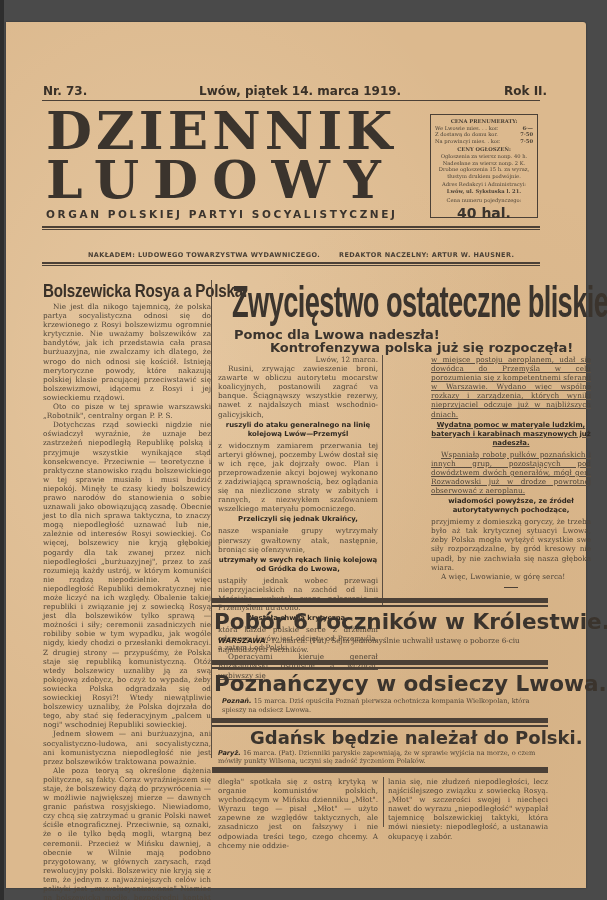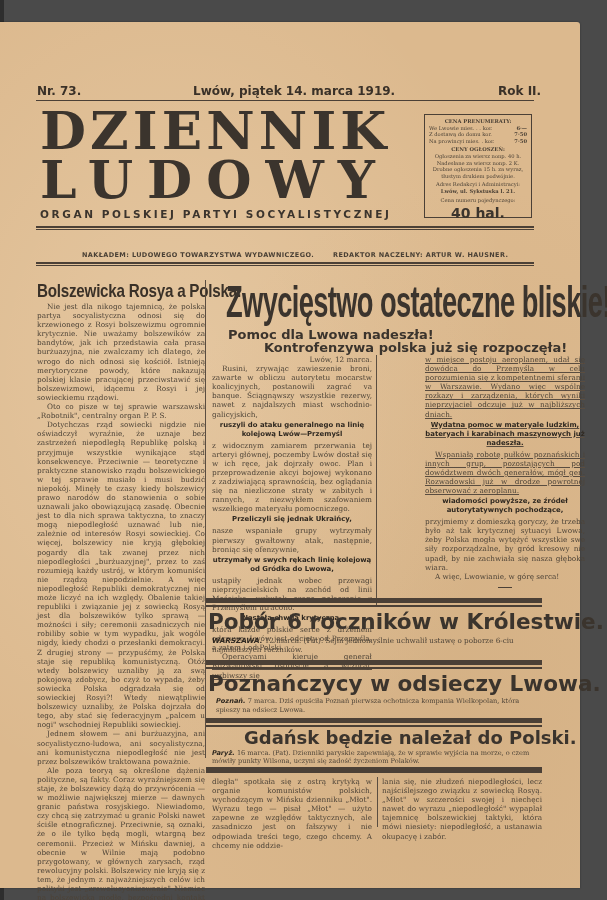--- a/index.html
+++ b/index.html
@@ -1,18 +1,18 @@
 <!DOCTYPE html>
 <html><head>
 <meta charset="utf-8">
 <style>
   html,body{margin:0;padding:0;}
   body{width:607px;height:900px;background:#4a4a4a;position:relative;overflow:hidden;font-family:"DejaVu Serif",serif;}
   .spine{position:absolute;left:0;top:0;width:4px;height:900px;background:#2e2e2e;}
-  .page{position:absolute;left:0;top:22px;width:580px;height:866px;background:#dcb98e;
+  .page{position:absolute;left:6px;top:22px;width:580px;height:866px;background:#dcb98e;
         background-image:radial-gradient(ellipse at 30% 40%,rgba(255,240,215,.25),transparent 60%),radial-gradient(ellipse at 80% 80%,rgba(160,120,70,.12),transparent 55%);
         border-top-right-radius:3px;box-shadow:0 0 2px rgba(0,0,0,.4);}
   .abs{position:absolute;}
   .issue{left:37px;top:62px;font:bold 12px "DejaVu Sans",sans-serif;color:#3a3128;}
   .dateline{left:193px;top:62px;font:bold 12px "DejaVu Sans",sans-serif;color:#3a3128;}
   .year{left:498px;top:62px;font:bold 12px "DejaVu Sans",sans-serif;color:#3a3128;}
   .rule{position:absolute;background:#4b4036;}
   .mast1{left:40px;top:86px;width:380px;font:900 52px/46px "DejaVu Serif",serif;letter-spacing:4px;color:#3b342d;transform:scaleX(1.02);transform-origin:left;}
   .mast2{left:40px;top:135px;width:380px;font:900 52px/46px "DejaVu Serif",serif;letter-spacing:14px;color:#3b342d;}
   .organ{left:40px;top:186px;font:900 10.5px "DejaVu Sans",sans-serif;letter-spacing:2.6px;color:#3b342d;}
@@ -128,21 +128,21 @@
   </div>
 
   <div class="bar" style="left:206px;top:576px;width:336px;"></div>
   <div class="bar thin" style="left:206px;top:583px;width:336px;"></div>
   <div class="abs h2" style="left:208px;top:588px;transform:scaleX(.98);">Pobór 6 roczników w Królestwie.</div>
   <div class="abs small" style="left:212px;top:614px;width:328px;"><b>WARSZAWA.</b> <span>12 marca. (Pat). Sejm jednomyślnie uchwalił ustawę o poborze 6-ciu najmłodszych roczników.</span></div>
 
   <div class="bar" style="left:206px;top:638px;width:336px;"></div>
   <div class="bar thin" style="left:206px;top:645px;width:336px;"></div>
   <div class="abs h2" style="left:208px;top:650px;transform:scaleX(.98);">Poznańczycy w odsieczy Lwowa.</div>
-  <div class="abs small" style="left:216px;top:675px;width:324px;font-size:6.6px;"><b>Poznań.</b> <span>7 marca. Dziś opuściła Poznań pierwsza ochotnicza kompania Wielkopolan, która spieszy na odsiecz Lwowa.</span></div>
+  <div class="abs small" style="left:216px;top:675px;width:324px;font-size:6.6px;"><b>Poznań.</b> <span>15 marca. Dziś opuściła Poznań pierwsza ochotnicza kompania Wielkopolan, która spieszy na odsiecz Lwowa.</span></div>
 
   <div class="bar" style="left:206px;top:696px;width:336px;"></div>
   <div class="bar thin" style="left:206px;top:703px;width:336px;"></div>
   <div class="abs h2" style="left:244px;top:706px;font-size:18px;line-height:20px;">Gdańsk będzie należał do Polski.</div>
   <div class="abs small" style="left:212px;top:727px;width:328px;font-size:6.6px;line-height:8px;"><b>Paryż.</b> <span>16 marca. (Pat). Dzienniki paryskie zapewniają, że w sprawie wyjścia na morze, o czem mówiły punkty Wilsona, uczyni się zadość życzeniom Polaków.</span></div>
 
   <div class="bar" style="left:206px;top:745px;width:336px;height:6px;"></div>
 
   <div class="abs bot" style="left:212px;top:755px;width:160px;">dległa" spotkała się z ostrą krytyką w organie komunistów polskich, wychodzącym w Mińsku dzienniku „Młot". Wyrazu tego — pisał „Młot" — użyto zapewne ze względów taktycznych, ale zasadniczo jest on fałszywy i nie odpowiada treści tego, czego chcemy. A chcemy nie oddzie-</div>
   <div class="vline" style="left:377px;top:755px;height:50px;"></div>

